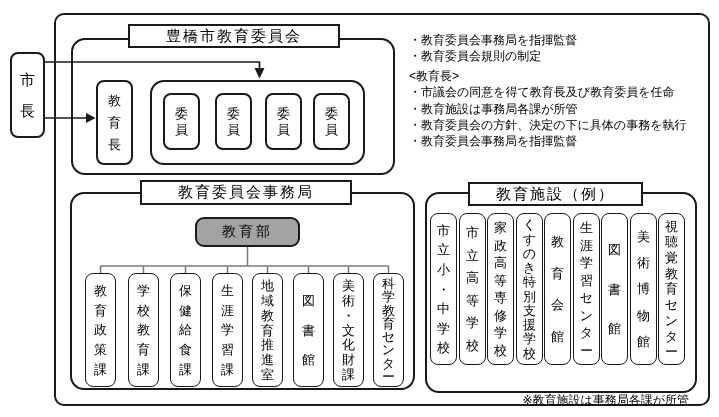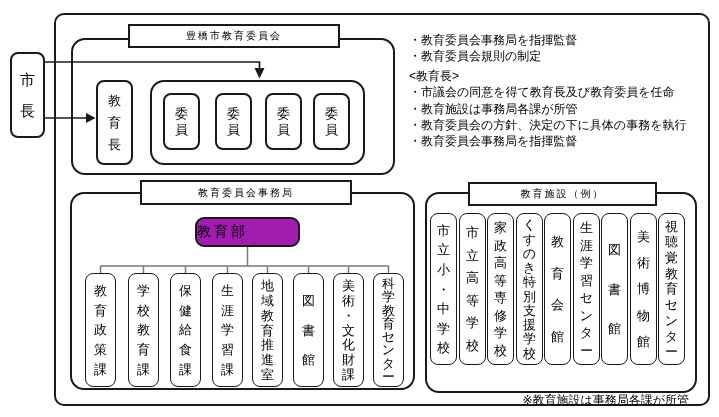--- a/index.html
+++ b/index.html
@@ -17,26 +17,26 @@
   .frame { border: 2px solid #1a1a1a; background: transparent; }
   .round-lg { border-radius: 14px; }
   .round-md { border-radius: 10px; }
   .round-sm { border-radius: 8px; }
   .whitebg { background: #ffffff; }
   
   .title-box {
     border: 2px solid #1a1a1a;
     background: #ffffff;
     display: flex; align-items: center; justify-content: center;
-    font-size: 10px; letter-spacing: 2px; white-space: nowrap;
+    font-size: 15px; letter-spacing: 2px; white-space: nowrap;
   }
   
   .hlabel-box {
-    border: 2px solid #1a1a1a; border-radius: 9px; background: #a21caf;
-    display: flex; align-items: center; 
+    border: 2px solid #1a1a1a; border-radius: 9px; background: #a3a3a3;
+    display: flex; align-items: center; justify-content: center;
     font-size: 14px; letter-spacing: 3px;
   }
   
   .vbox {
     background: #ffffff;
     display: flex; flex-direction: column; align-items: center;
     padding: 3px 0;
   }
   .vbox span { display: block; line-height: 1; }
   .v-spread { justify-content: space-evenly; }
@@ -196,21 +196,21 @@
       <span>学</span>
       <span>教</span>
       <span>育</span>
       <span>セ</span>
       <span>ン</span>
       <span>タ</span>
       <span>ー</span>
     </div>
 
   <div class="abs frame round-lg whitebg" style="left:425px; top:192px; width:272px; height:201px;"></div>
-  <div class="abs title-box" style="left:468px; top:182px; width:189px; height:24px;">
+  <div class="abs title-box" style="left:468px; top:182px; width:175px; height:24px;">
     <span>教育施設（例）</span>
   </div>
 
   <div class="abs vbox v-spread b15 round-sm fs13" style="left:430px; top:213px; width:27px; height:152px;">
 
   <span>市</span>
       <span>立</span>
       <span>小</span>
       <span>・</span>
       <span>中</span>

